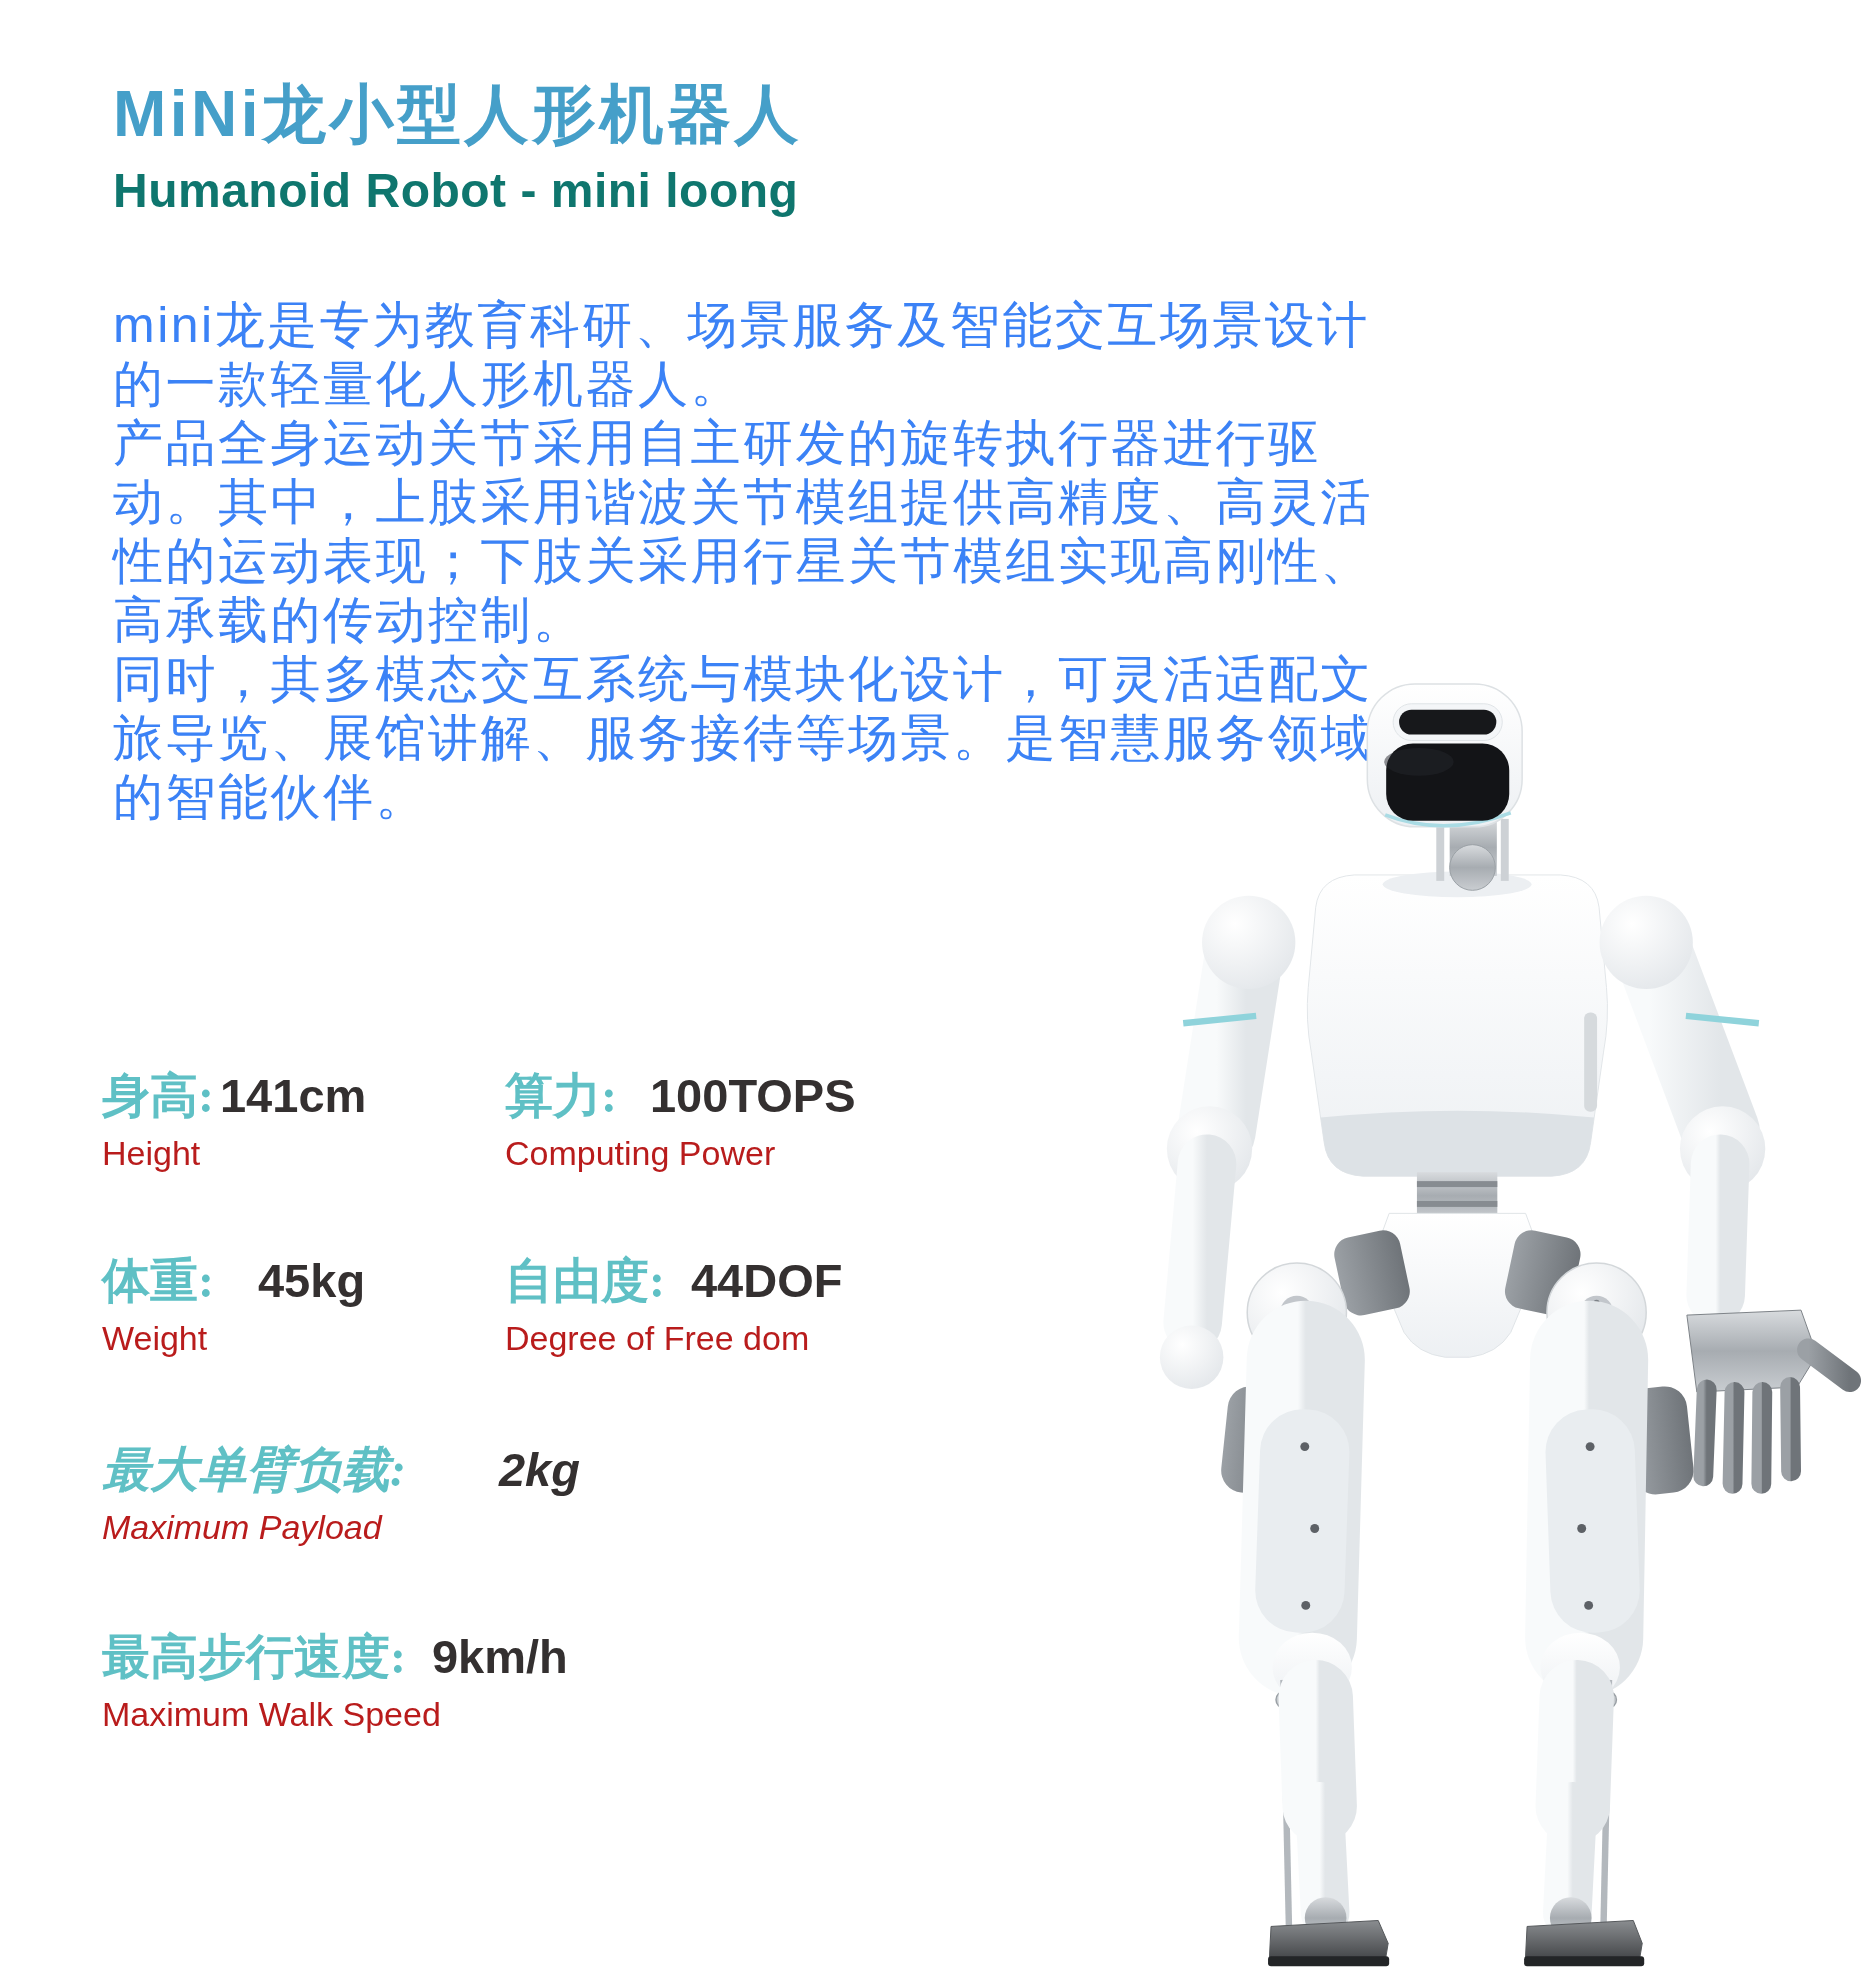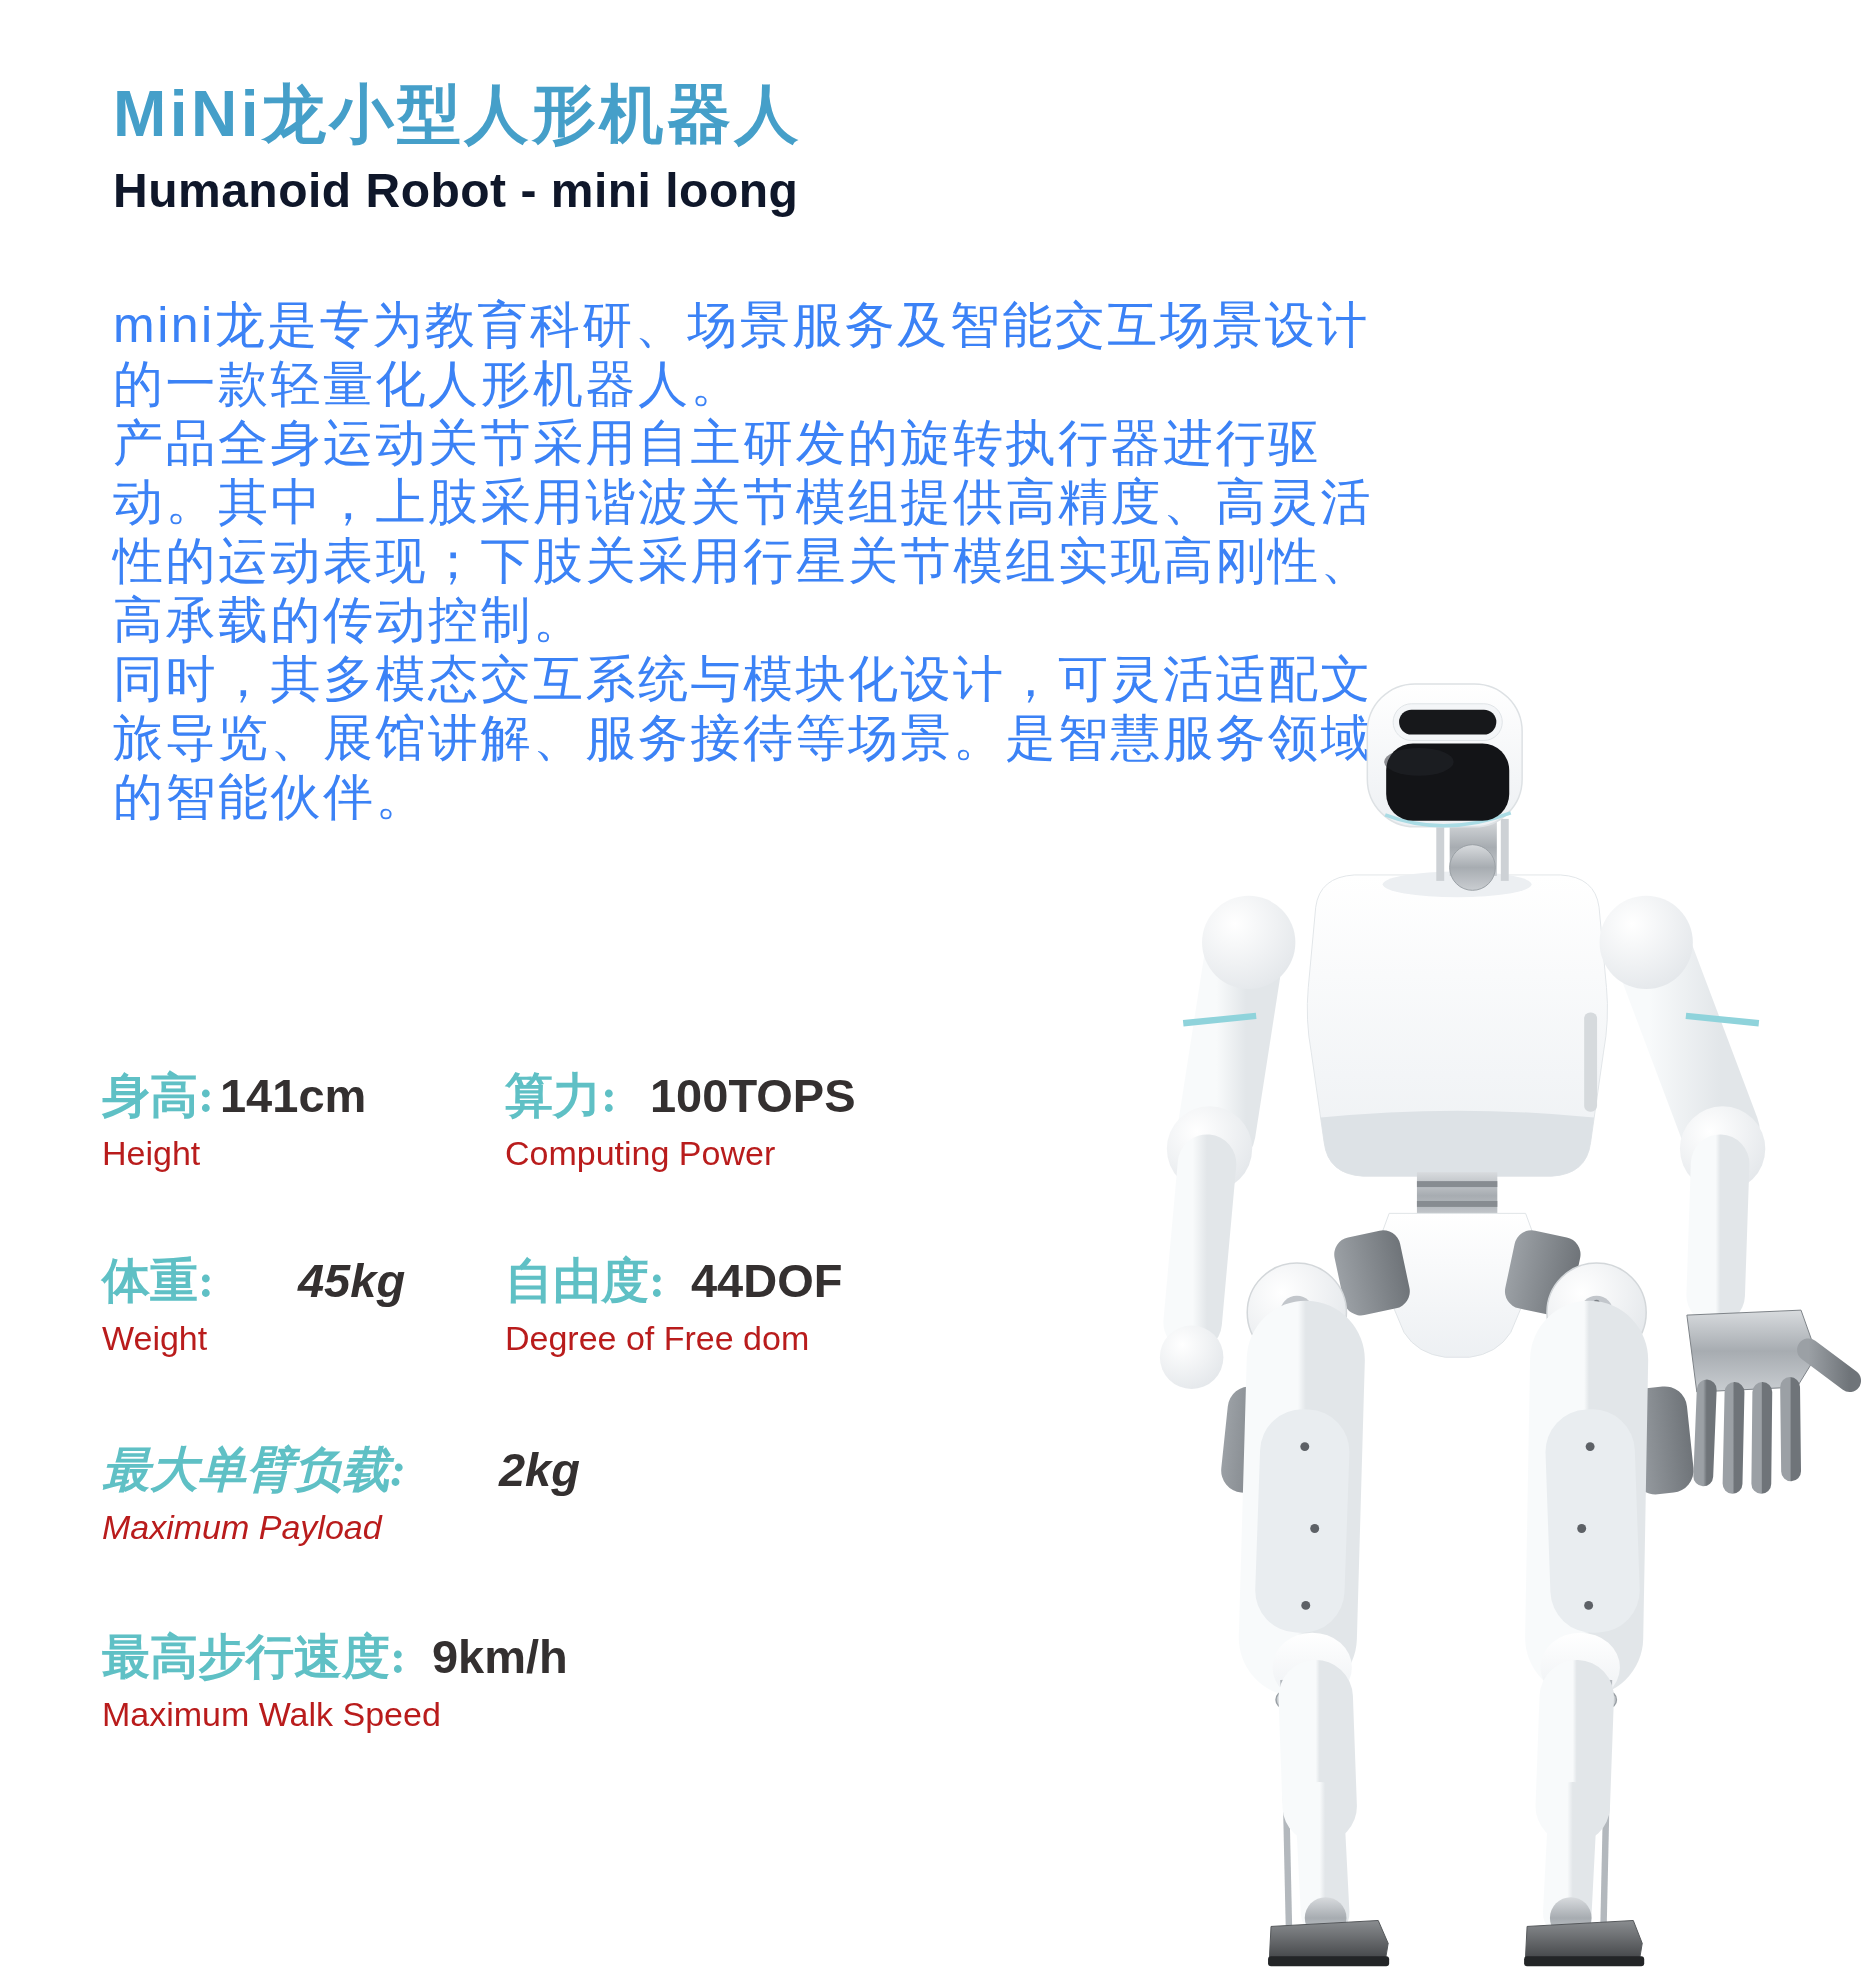--- a/index.html
+++ b/index.html
@@ -15,21 +15,21 @@
     position: absolute; left: 113px; top: 79px;
     font-size: 64px; line-height: 1.1; font-weight: 700;
     letter-spacing: 3.5px;
     color: #459fc9;
     white-space: nowrap;
   }
   .title-en {
     position: absolute; left: 113px; top: 165px;
     font-size: 48px; line-height: 1.1; font-weight: 700;
     letter-spacing: 0.5px;
-    color: #0f172a;
+    color: #0f766e;
     white-space: nowrap;
   }
   .description {
     position: absolute; left: 113px; top: 296px;
     width: 1270px;
     font-size: 50px; line-height: 59px;
     letter-spacing: 2.5px;
     font-weight: 500;
     color: #3b82f6;
     white-space: pre-line;
@@ -59,21 +59,21 @@
     color: #b91c1c;
   }
   .spec-1 { left: 102px;  top: 1071px; }
   .spec-2 { left: 505px; top: 1071px; }
   .spec-3 { left: 102px;  top: 1256px; }
   .spec-4 { left: 505px; top: 1256px; }
   .spec-5 { left: 102px;  top: 1445px; font-style: italic; }
   .spec-6 { left: 102px;  top: 1632px; }
   .ml-1 { margin-left: 6px; }
   .ml-2 { margin-left: 33px; }
-  .ml-3 { margin-left: 84px; font-style: italic; }
+  .ml-3 { margin-left: 44px; }
   .ml-4 { margin-left: 26px; }
   .ml-5 { margin-left: 93px; }
   .ml-6 { margin-left: 26px; }
 
   .robot {
     position: absolute; left: 1141px; top: 670px;
     width: 732px; height: 1315px;
   }
 </style>
 </head>

